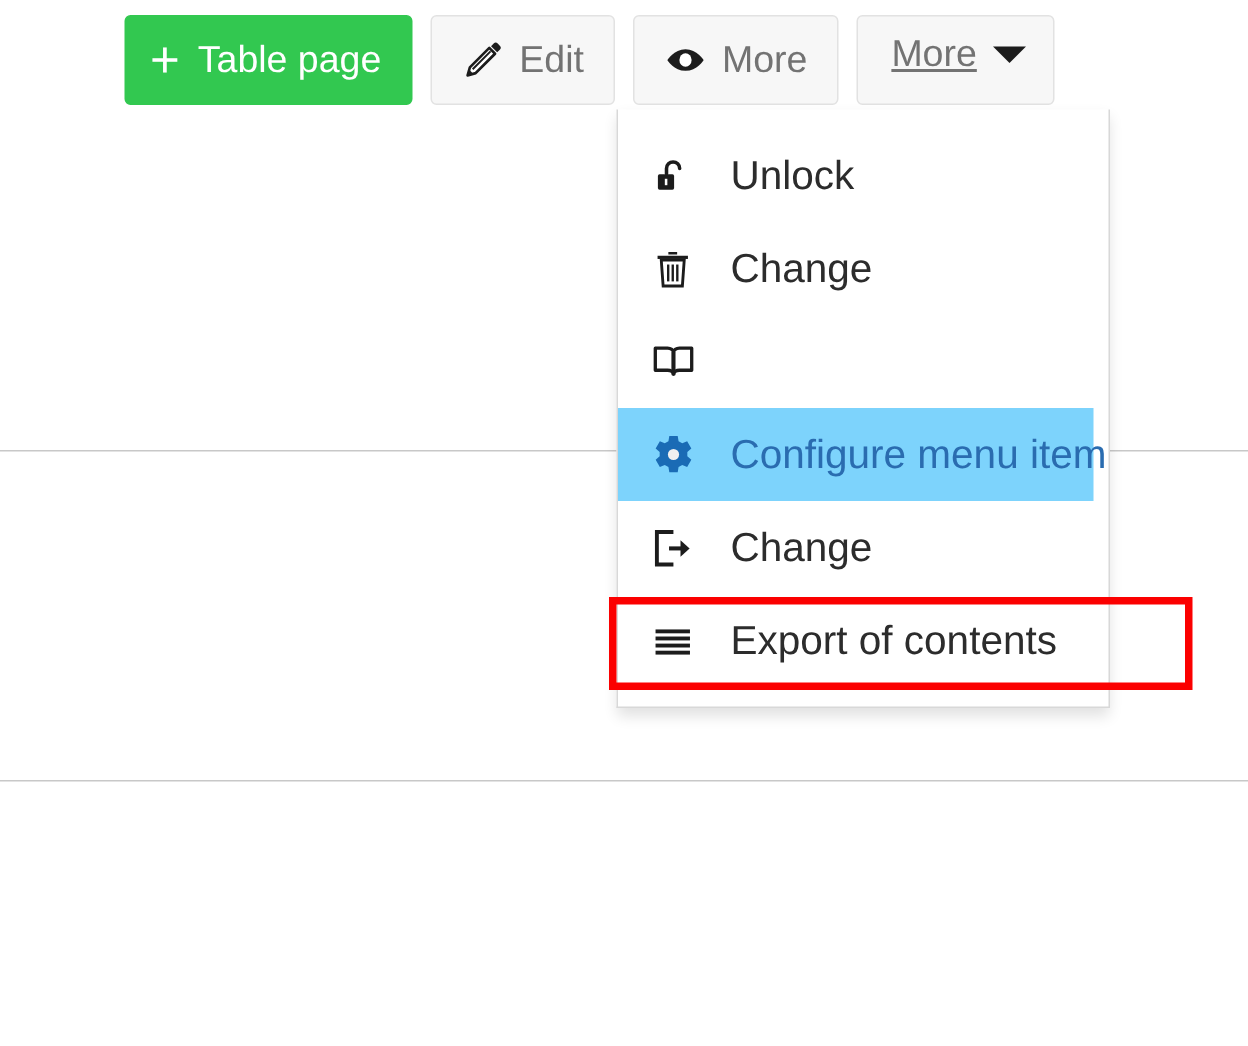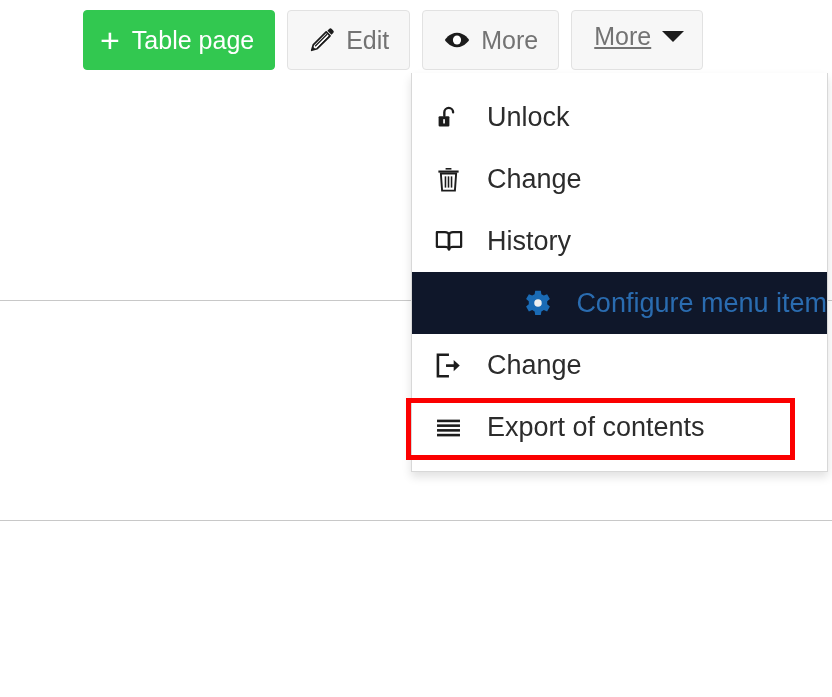--- a/index.html
+++ b/index.html
@@ -90,26 +90,26 @@
     border-left: 11px solid transparent;
     border-right: 11px solid transparent;
     border-top: 11px solid #1c1c1c;
   }
 
   
   #dropdown {
     position: absolute;
     left: 411px;
     top: 73px;
-    width: 417px;
+    width: 329px;
     background: #ffffff;
     border: 1px solid #d8d8d8;
     border-top: none;
     box-shadow: 0 5px 9px rgba(0,0,0,0.12);
-    padding: 13px 0 13px 0;
+    padding: 13px 10px 13px 0;
     box-sizing: border-box;
   }
   .menu-item {
     display: flex;
     align-items: center;
     height: 62px;
     padding-left: 23px;
     box-sizing: border-box;
     font-size: 27px;
     color: #2c2c2c;
@@ -119,23 +119,22 @@
   .menu-item .mi-ico {
     width: 36px;
     min-width: 36px;
     display: flex;
     align-items: center;
     justify-content: flex-start;
     margin-right: 16px;
     color: #1c1c1c;
   }
   .menu-item.active {
-    background: #0f172a;
+    background: #7dd3fc;
     color: #2a6cb0;
-    justify-content: flex-end;
   }
   .menu-item.active .mi-ico { color: #1a6bb5; }
 
   
   #highlight-box {
     position: absolute;
     left: 406px;
     top: 398px;
     width: 389px;
     height: 62px;
@@ -220,21 +219,20 @@
   </div>
 
   <div class="menu-item">
     <span class="mi-ico">
       <svg width="28" height="28" viewBox="0 0 24 24" aria-hidden="true">
         <path d="M1.6 4.4h7.0c1.9 0 3.4 1.1 3.4 2.4v12.4c0-1.2-1.5-2.2-3.4-2.2h-7.0z" fill="#ffffff" stroke="currentColor" stroke-width="1.9" stroke-linejoin="round"></path>
         <path d="M22.4 4.4h-7.0c-1.9 0-3.4 1.1-3.4 2.4v12.4c0-1.2 1.5-2.2 3.4-2.2h7.0z" fill="#ffffff" stroke="currentColor" stroke-width="1.9" stroke-linejoin="round"></path>
         <rect x="10.9" y="6.4" width="2.2" height="13.4" fill="currentColor"></rect>
       </svg>
     </span>
-    <span>History</span>
   </div>
 
   <div class="menu-item active">
     <span class="mi-ico">
       <svg width="28" height="28" viewBox="0 0 24 24" aria-hidden="true">
         <path d="M9.6 1.4h4.8l.5 3.0 2.1 1.2 2.8-1.2 2.4 4.2-2.3 2.0v2.4l2.3 2.0-2.4 4.2-2.8-1.2-2.1 1.2-.5 3.0H9.6l-.5-3.0-2.1-1.2-2.8 1.2-2.4-4.2 2.3-2.0v-2.4l-2.3-2.0 2.4-4.2 2.8 1.2 2.1-1.2z" fill="currentColor"></path>
         <circle cx="12" cy="12" r="3.2" fill="#f0f0f0"></circle>
       </svg>
     </span>
     <span>Configure menu item</span>

